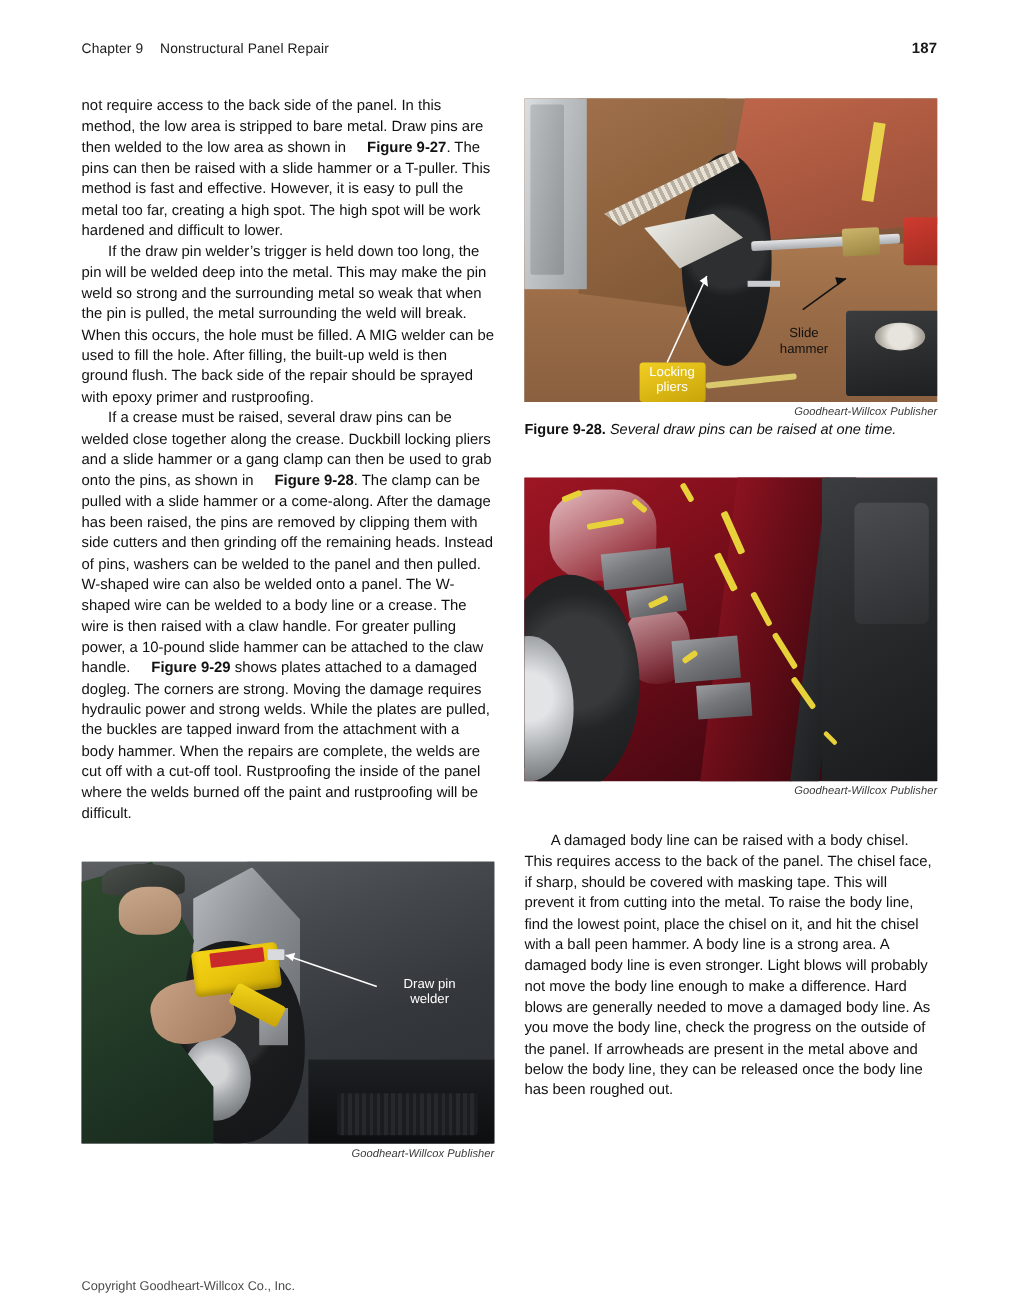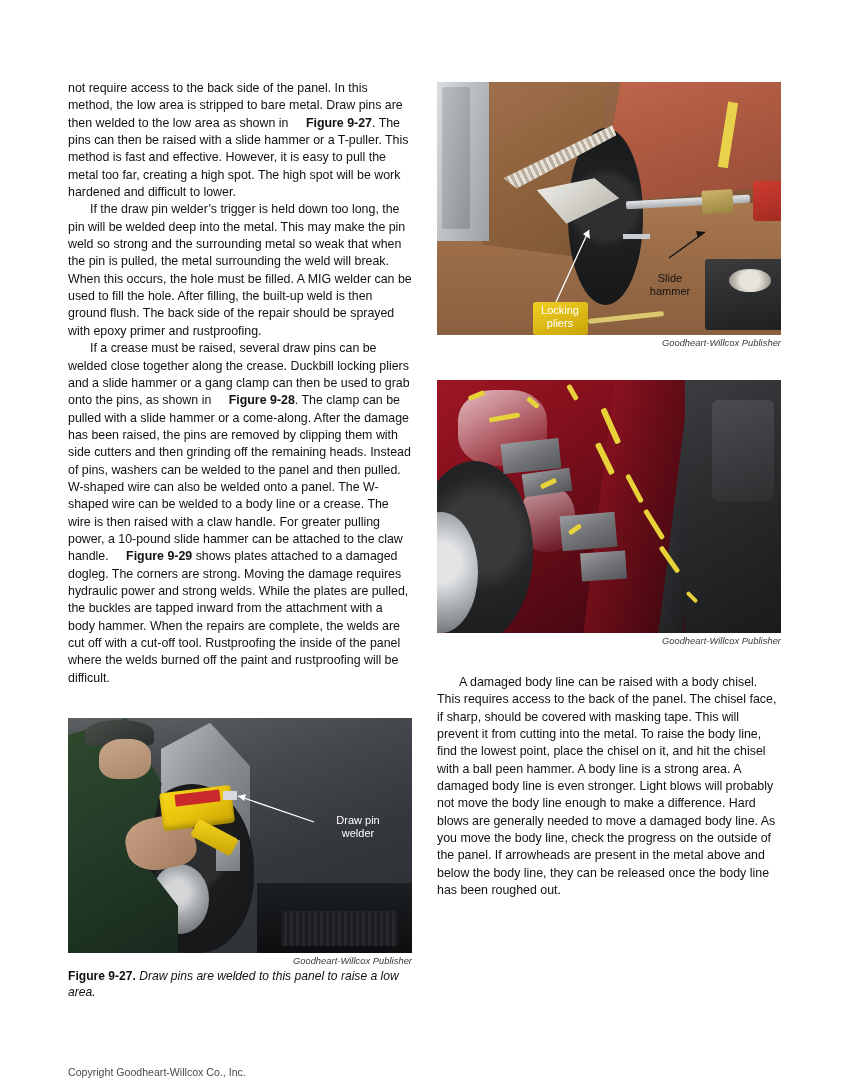--- a/index.html
+++ b/index.html
@@ -275,20 +275,27 @@
   .footer {
     position: absolute; left: 68px; top: 1066px;
     font-size: 10.6px; color: #4a4a4a;
   }
 </style>
 </head>
 <body>
 
 <div class="page">
 
+  <div class="runhead">
+    <div class="runhead-left">
+      <span>Chapter 9</span>
+      <span>Nonstructural Panel Repair</span>
+    </div>
+    <span class="runhead-page">187</span>
+  </div>
 
   <div class="col-left">
 
     <p class="body"><span>not require access to the back side of the panel. In this method, the low area is stripped to bare metal. Draw pins are then welded to the low area as shown in </span><b>Figure 9-27</b><span>. The pins can then be raised with a slide hammer or a T-puller. This method is fast and effective. However, it is easy to pull the metal too far, creating a high spot. The high spot will be work hardened and difficult to lower.</span></p>
 
     <p class="body">If the draw pin welder’s trigger is held down too long, the pin will be welded deep into the metal. This may make the pin weld so strong and the surrounding metal so weak that when the pin is pulled, the metal surrounding the weld will break. When this occurs, the hole must be filled. A MIG welder can be used to fill the hole. After filling, the built-up weld is then ground flush. The back side of the repair should be sprayed with epoxy primer and rustproofing.</p>
 
     <p class="body"><span>If a crease must be raised, several draw pins can be welded close together along the crease. Duckbill locking pliers and a slide hammer or a gang clamp can then be used to grab onto the pins, as shown in </span><b>Figure 9-28</b><span>. The clamp can be pulled with a slide hammer or a come-along. After the damage has been raised, the pins are removed by clipping them with side cutters and then grinding off the remaining heads. Instead of pins, washers can be welded to the panel and then pulled. W-shaped wire can also be welded onto a panel. The W-shaped wire can be welded to a body line or a crease. The wire is then raised with a claw handle. For greater pulling power, a 10-pound slide hammer can be attached to the claw handle. </span><b>Figure 9-29</b><span> shows plates attached to a damaged dogleg. The corners are strong. Moving the damage requires hydraulic power and strong welds. While the plates are pulled, the buckles are tapped inward from the attachment with a body hammer. When the repairs are complete, the welds are cut off with a cut-off tool. Rustproofing the inside of the panel where the welds burned off the paint and rustproofing will be difficult.</span></p>
 
     <div class="figure" style="margin-top:31px;">
@@ -309,21 +316,20 @@
         <div class="p27-welder-nose"></div>
         <div class="p27-pin"></div>
         <svg class="leader" style="left:0;top:0;width:100%;height:100%;" viewBox="0 0 344 235" preserveAspectRatio="none">
           <line x1="246" y1="104" x2="170" y2="78" stroke="#ffffff" stroke-width="1.3"></line>
           <polygon points="170,78 178,76 176,83" fill="#ffffff"></polygon>
         </svg>
         <div class="callout light" style="left:248px; top:96px; width:84px;">Draw pin
 welder</div>
       </div>
       <div class="credit">Goodheart-Willcox Publisher</div>
-      <div class="figcap"><span class="lbl">Figure 9-27.</span><span> Draw pins are welded to this panel to raise a low area.</span></div>
     </div>
   </div>
 
   <div class="col-right">
 
     <div class="figure" style="margin-top:2px;">
       <div class="photo" id="photo-928">
         <div class="p28-floor"></div>
         <div class="p28-redpanel"></div>
         <div class="p28-panel"></div>
@@ -346,20 +352,21 @@
           <polygon points="152,148 153,157 146,152" fill="#ffffff"></polygon>
           <line x1="232" y1="176" x2="268" y2="150" stroke="#111111" stroke-width="1.3"></line>
           <polygon points="268,150 261,156 259,149" fill="#111111"></polygon>
         </svg>
         <div class="callout light" style="left:88px; top:222px; width:70px;">Locking
 pliers</div>
         <div class="callout dark" style="left:196px; top:178px; width:74px;margin-top:12px;">Slide
 hammer</div>
       </div>
       <div class="credit">Goodheart-Willcox Publisher</div>
+      <div class="figcap"><span class="lbl">Figure 9-28.</span><span> Several draw pins can be raised at one time.</span></div>
     </div>
 
     <div class="figure" style="margin-top:32px;">
       <div class="photo" id="photo-929">
         <div class="p29-quarter"></div>
         <div class="p29-highlight"></div>
         <div class="p29-highlight2"></div>
         <div class="p29-pillar"></div>
         <div class="p29-weather"></div>
         <div class="p29-interior"></div>

